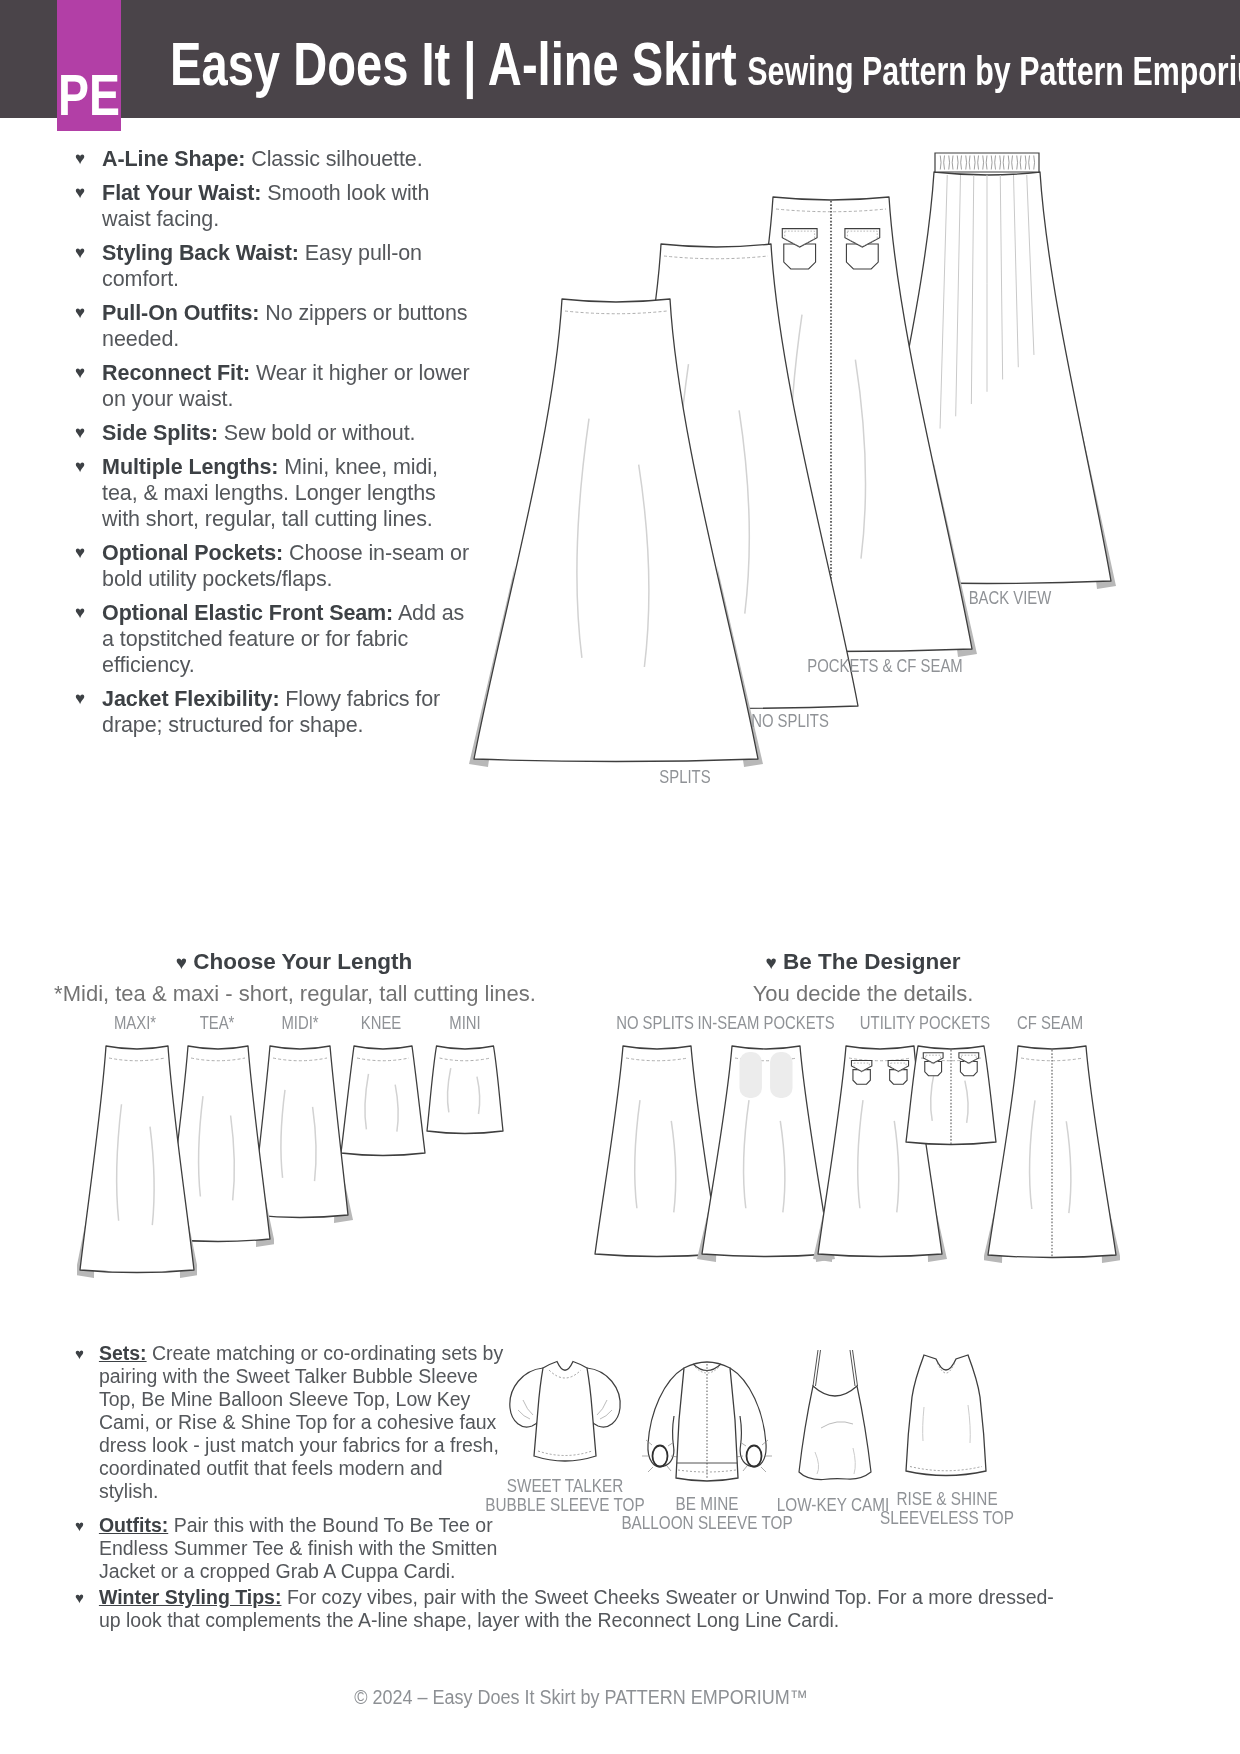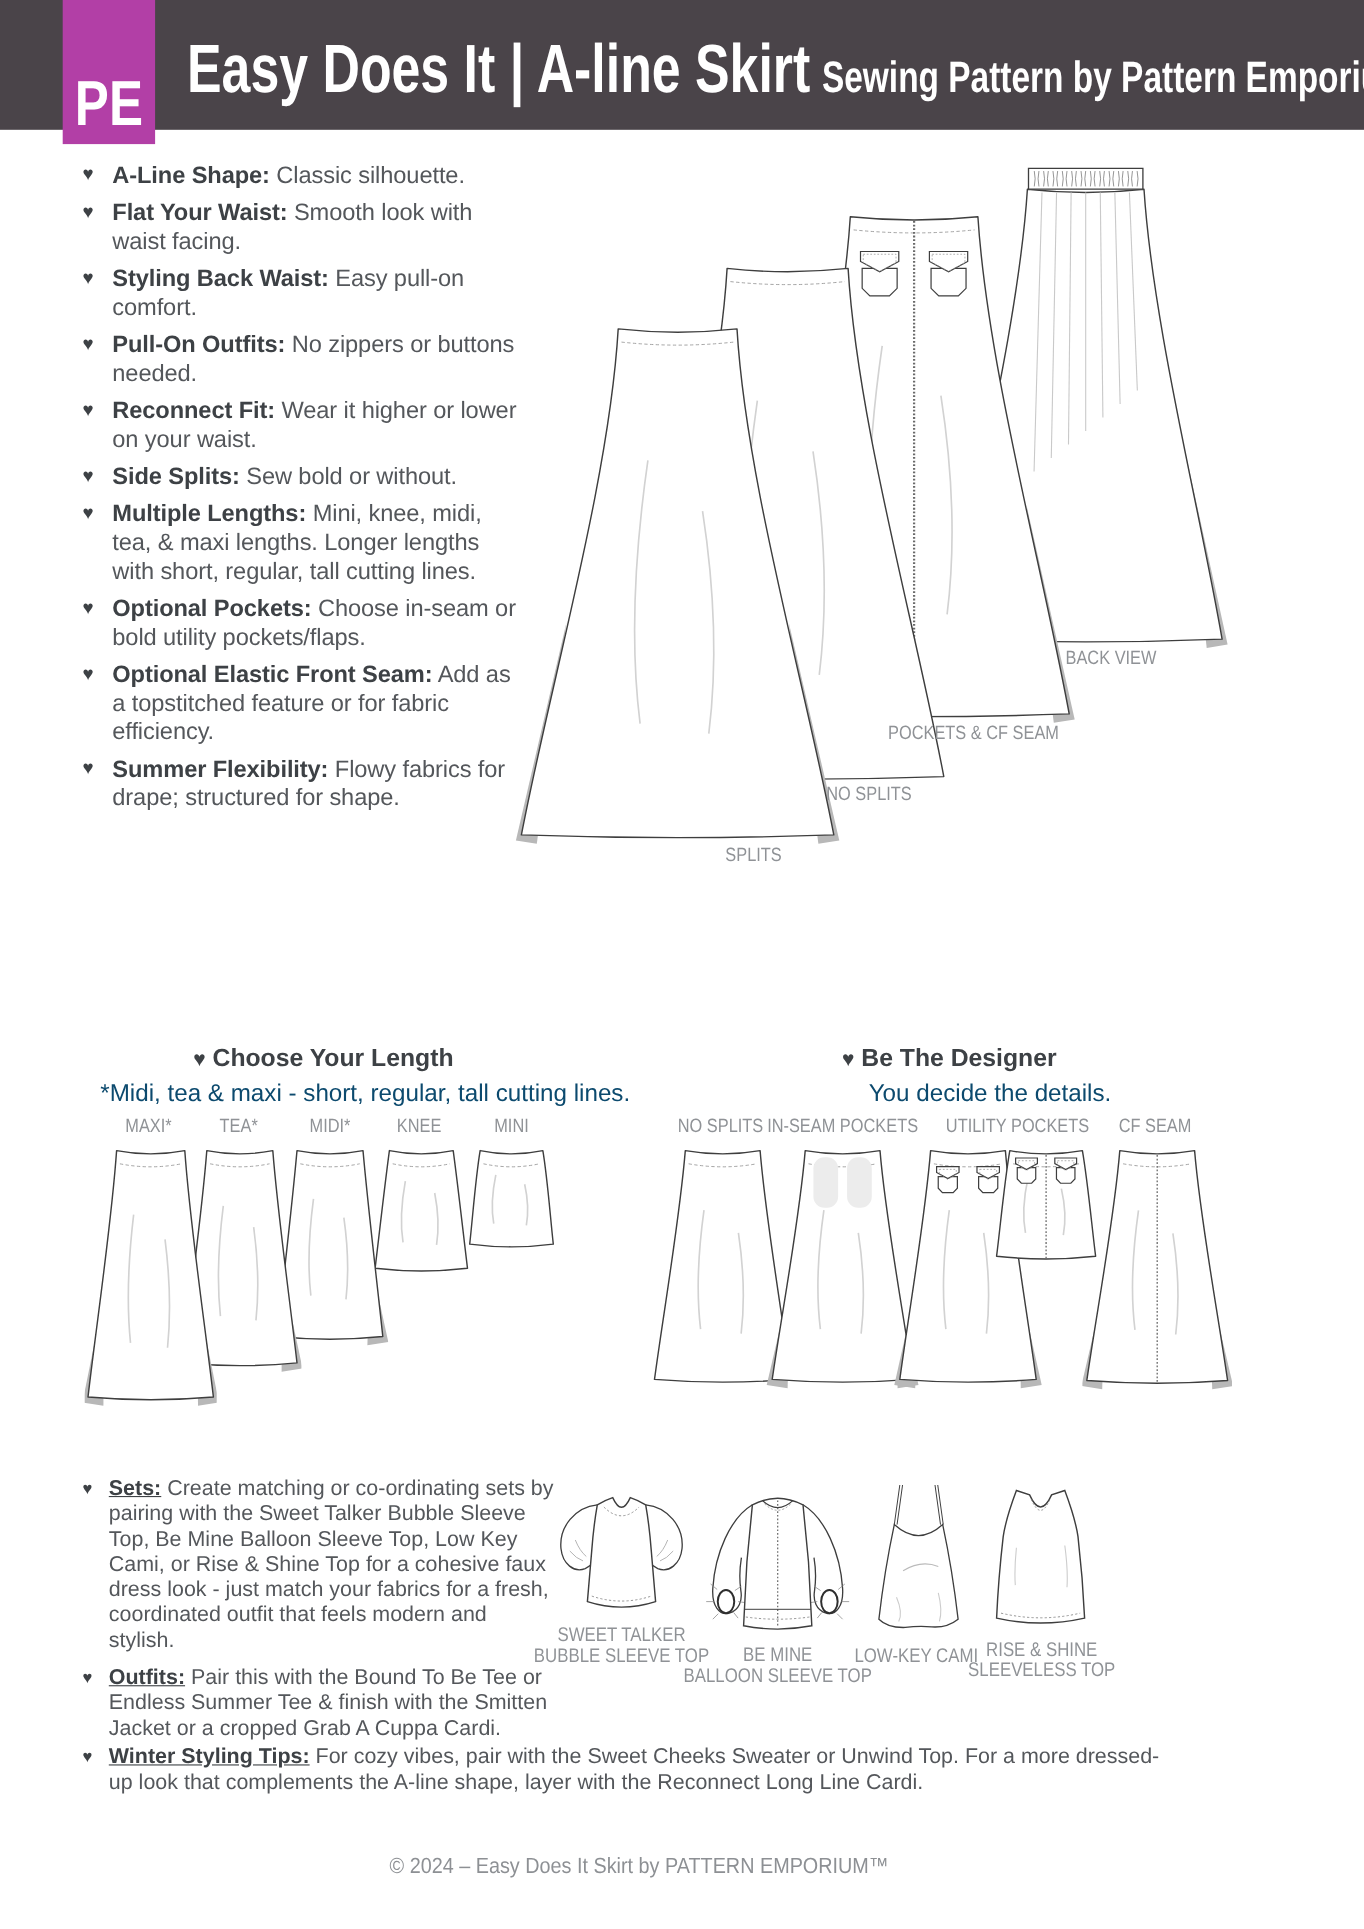--- a/index.html
+++ b/index.html
@@ -4,40 +4,40 @@
 <style>
   html,body{margin:0;padding:0;background:#fff;}
   .page{position:relative;width:1240px;height:1754px;background:#fff;overflow:hidden;
         font-family:"Liberation Sans",sans-serif;}
   
   .hdr{position:absolute;left:0;top:0;width:1240px;height:118px;background:#4a4449;}
   .hdr-titles{position:absolute;left:170px;top:33px;white-space:nowrap;
               transform:scaleX(.76);transform-origin:left top;line-height:1;}
   .t1{font-size:62px;font-weight:700;color:#fff;}
   .t2{font-size:40px;font-weight:700;color:#fff;margin-left:14px;}
-  .pe-badge{position:absolute;left:57px;top:0;width:64px;height:131px;background:#b23fa6;padding-left:20px;}
+  .pe-badge{position:absolute;left:57px;top:0;width:64px;height:131px;background:#b23fa6;}
   .pe-txt{position:absolute;left:50%;bottom:10px;transform:translateX(-50%) scaleX(.8);
           font-size:58px;font-weight:700;color:#fff;line-height:.9;}
   
   .features{position:absolute;left:75px;top:146px;width:396px;list-style:none;margin:0;padding:0;}
   .feat{display:flex;gap:17px;margin-bottom:8px;}
   .hrt{font-size:17px;color:#3d4145;line-height:26px;flex:0 0 auto;}
   .feat p{margin:0;font-size:21.5px;line-height:26px;color:#54575b;letter-spacing:-.1px;}
   .feat b{color:#3d4145;font-weight:700;}
   
   .skirt,.topsvg{position:absolute;}
   .dlabel{position:absolute;transform:translateX(-50%) scaleX(.85);white-space:nowrap;
           font-size:17.5px;color:#8f9296;line-height:1.1;text-align:center;}
   .dlabel2{position:absolute;transform:translateX(-50%) scaleX(.85);white-space:nowrap;
            font-size:18px;color:#8f9296;line-height:19px;text-align:center;}
   
   .shead{position:absolute;transform:translateX(-50%);font-weight:700;font-size:22.5px;
          color:#3d4145;white-space:nowrap;}
   .shead .hrt2{font-size:19px;}
-  .ssub{position:absolute;transform:translateX(-50%);font-size:22px;color:#0c4a6e;white-space:nowrap;margin-left:37px;}
+  .ssub{position:absolute;transform:translateX(-50%);font-size:22px;color:#737373;white-space:nowrap;}
   
   .note{position:absolute;display:flex;gap:15px;}
   .note .hrt{font-size:15px;line-height:23px;}
   .note p{margin:0;font-size:19.5px;line-height:23px;color:#54575b;}
   .note b{color:#3d4145;font-weight:700;text-decoration:underline;}
   .copyright{position:absolute;top:1686px;left:581px;transform:translateX(-50%) scaleX(.9);
              font-size:20px;color:#8d9094;white-space:nowrap;}
 </style>
 </head>
 <body>
@@ -85,21 +85,21 @@
     <li class="feat">
         <span class="hrt">♥</span>
         <p><b>Optional Pockets:</b> <span>Choose in-seam or bold utility pockets/flaps.</span></p>
       </li>
     <li class="feat">
         <span class="hrt">♥</span>
         <p><b>Optional Elastic Front Seam:</b> <span>Add as a topstitched feature or for fabric efficiency.</span></p>
       </li>
     <li class="feat">
         <span class="hrt">♥</span>
-        <p><b>Summer Flexibility:</b> <span>Flowy fabrics for drape; structured for shape.</span></p>
+        <p><b>Jacket Flexibility:</b> <span>Flowy fabrics for drape; structured for shape.</span></p>
       </li>
   </ul>
 
   <div class="skirt" style="left:855px;top:147px"><svg width="264" height="446" viewBox="0 0 264 446" xmlns="http://www.w3.org/2000/svg">
         <path d="M 41.82 262.21999999999997 L 3 439 L 22 442 Z" fill="#b8b8b8"></path>
         <path d="M 222.18 262.21999999999997 L 261 439 L 242 442 Z" fill="#b8b8b8"></path>
         <path d="M 79 25 C 71.05 147.7 29.3 311.3 8 434 Q 132 439 256 434 C 234.7 311.3 192.95 147.7 185 25 Q 132 31 79 25 Z" fill="#fff" stroke="#3e3e3e" stroke-width="1.3" stroke-linejoin="round"></path>
         <path d="M 80 6 H 184 V 25 H 80 Z" fill="#fff" stroke="#3e3e3e" stroke-width="1.2"></path>
         <path d="M 85.25 8.5 q 1.6 7 0 14" fill="none" stroke="#777" stroke-width="0.7"></path>
         <path d="M 89.5 8.5 q -1.6 7 0 14" fill="none" stroke="#777" stroke-width="0.7"></path>

